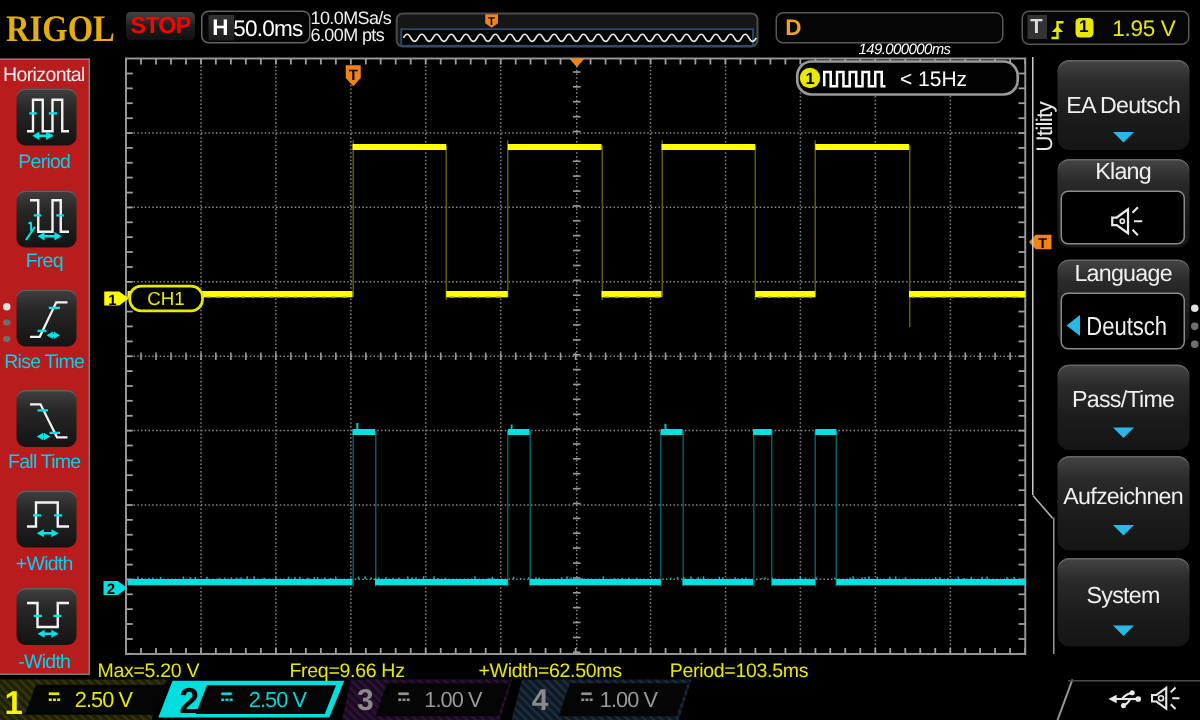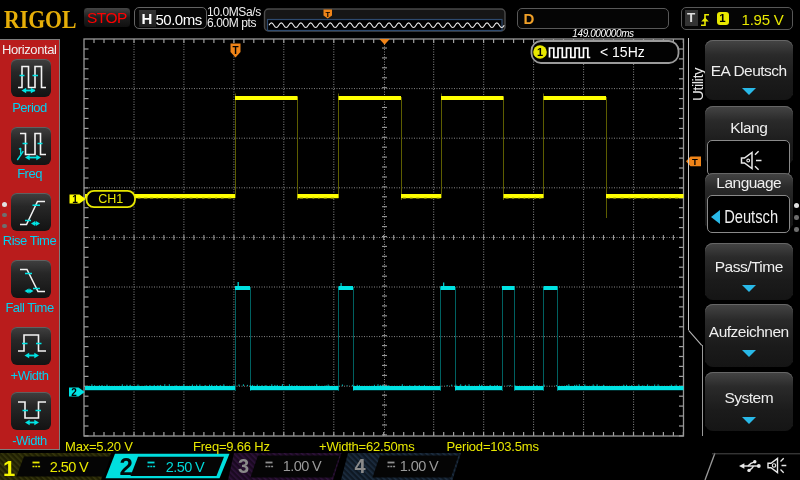--- a/index.html
+++ b/index.html
@@ -1,21 +1,21 @@
 <!DOCTYPE html>
 <html><head><meta charset="utf-8"><title>Oscilloscope</title>
 <style>
 html,body{margin:0;padding:0;background:#000;}
 #scope{position:relative;width:800px;height:480px;background:#000;overflow:hidden;
   font-family:"Liberation Sans",sans-serif;}
 #logo{position:absolute;left:4px;top:6px;font-family:"Liberation Serif",serif;
   font-weight:bold;font-size:25px;color:#e6ae08;letter-spacing:0px;transform:scaleX(0.87);transform-origin:0 50%;}
 #stopbtn{position:absolute;left:83px;top:7px;width:46px;height:19px;border-radius:4px;
   background:linear-gradient(180deg,#454545,#1e1e1e 50%,#101010);border:1px solid #000;
-  color:#f00;font-weight:normal;font-size:15.5px;letter-spacing:-0.5px;text-align:center;line-height:19px;}
+  color:#f00;font-weight:bold;font-size:15.5px;letter-spacing:-0.5px;text-align:center;line-height:19px;}
 #hbox{position:absolute;left:133.5px;top:7px;width:71px;height:20px;border-radius:5px;
   border:1.5px solid #636363;background:#050505;}
 #hletter{position:absolute;left:4px;top:1.5px;width:17px;height:17px;background:linear-gradient(180deg,#333,#1d1d1d);
   color:#fff;font-weight:bold;font-size:15px;text-align:center;line-height:17px;}
 #hval{position:absolute;left:21px;top:2.5px;width:48px;color:#fff;font-size:15px;text-align:left;letter-spacing:-0.5px;}
 #rates{position:absolute;left:207px;top:7px;color:#efefef;font-size:12px;line-height:10.8px;letter-spacing:-0.4px;}
 #dbox{position:absolute;left:516.5px;top:8px;width:150px;height:19px;border-radius:5px;
   border:1.5px solid #585858;background:#050505;}
 #dletter{position:absolute;left:6px;top:0.5px;color:#f0a028;font-weight:bold;font-size:15px;}
 #dval{position:absolute;left:28px;top:19px;width:115px;color:#fff;font-size:10px;text-align:center;letter-spacing:-0.4px;font-style:italic;}
@@ -731,21 +731,21 @@
 <div id="rsb">
       <div class="rtab"></div>
       <div class="rtab2"></div>
       <div class="rtab3"></div>
       <div class="util">Utility</div>
       <div class="rbtn" style="top:2px;height:60px">
         <div class="rtxt" style="margin-top:22px">EA Deutsch</div>
         <div class="tri" style="margin-top:8px"></div>
       </div>
       <div class="rbtn" style="top:68px;height:59px">
-        <div class="rtxt" style="margin-top:13px">Klang</div>
+        <div class="rtxt" style="margin-top:0">Klang</div>
         <div class="blk" style="margin-top:3px;height:34px"><svg width="81" height="34" viewBox="0 0 81 34">
             <path d="M44 11.5 v16 l-7.5 -5.5 h-3 v-5 h3 Z" fill="none" stroke="#e8e8e8" stroke-width="1.5"></path>
             <circle cx="40.2" cy="19.5" r="1.4" fill="none" stroke="#e8e8e8" stroke-width="1.1"></circle>
             <path d="M47 13.8 l3.6 -3.6 M48 19.5 h5.5 M47 25.2 l3.6 3.6" stroke="#e8e8e8" stroke-width="1.4" fill="none"></path>
           </svg></div>
       </div>
       <div class="rbtn" style="top:134.5px;height:57.5px">
         <div class="rtxt" style="margin-top:1px">Language</div>
         <div class="blk" style="margin-top:3px;height:36px;position:relative">
           <div style="position:absolute;left:3px;top:14px;width:0;height:0;border-top:7px solid transparent;border-bottom:7px solid transparent;border-right:9.5px solid #29b9e8"></div>

